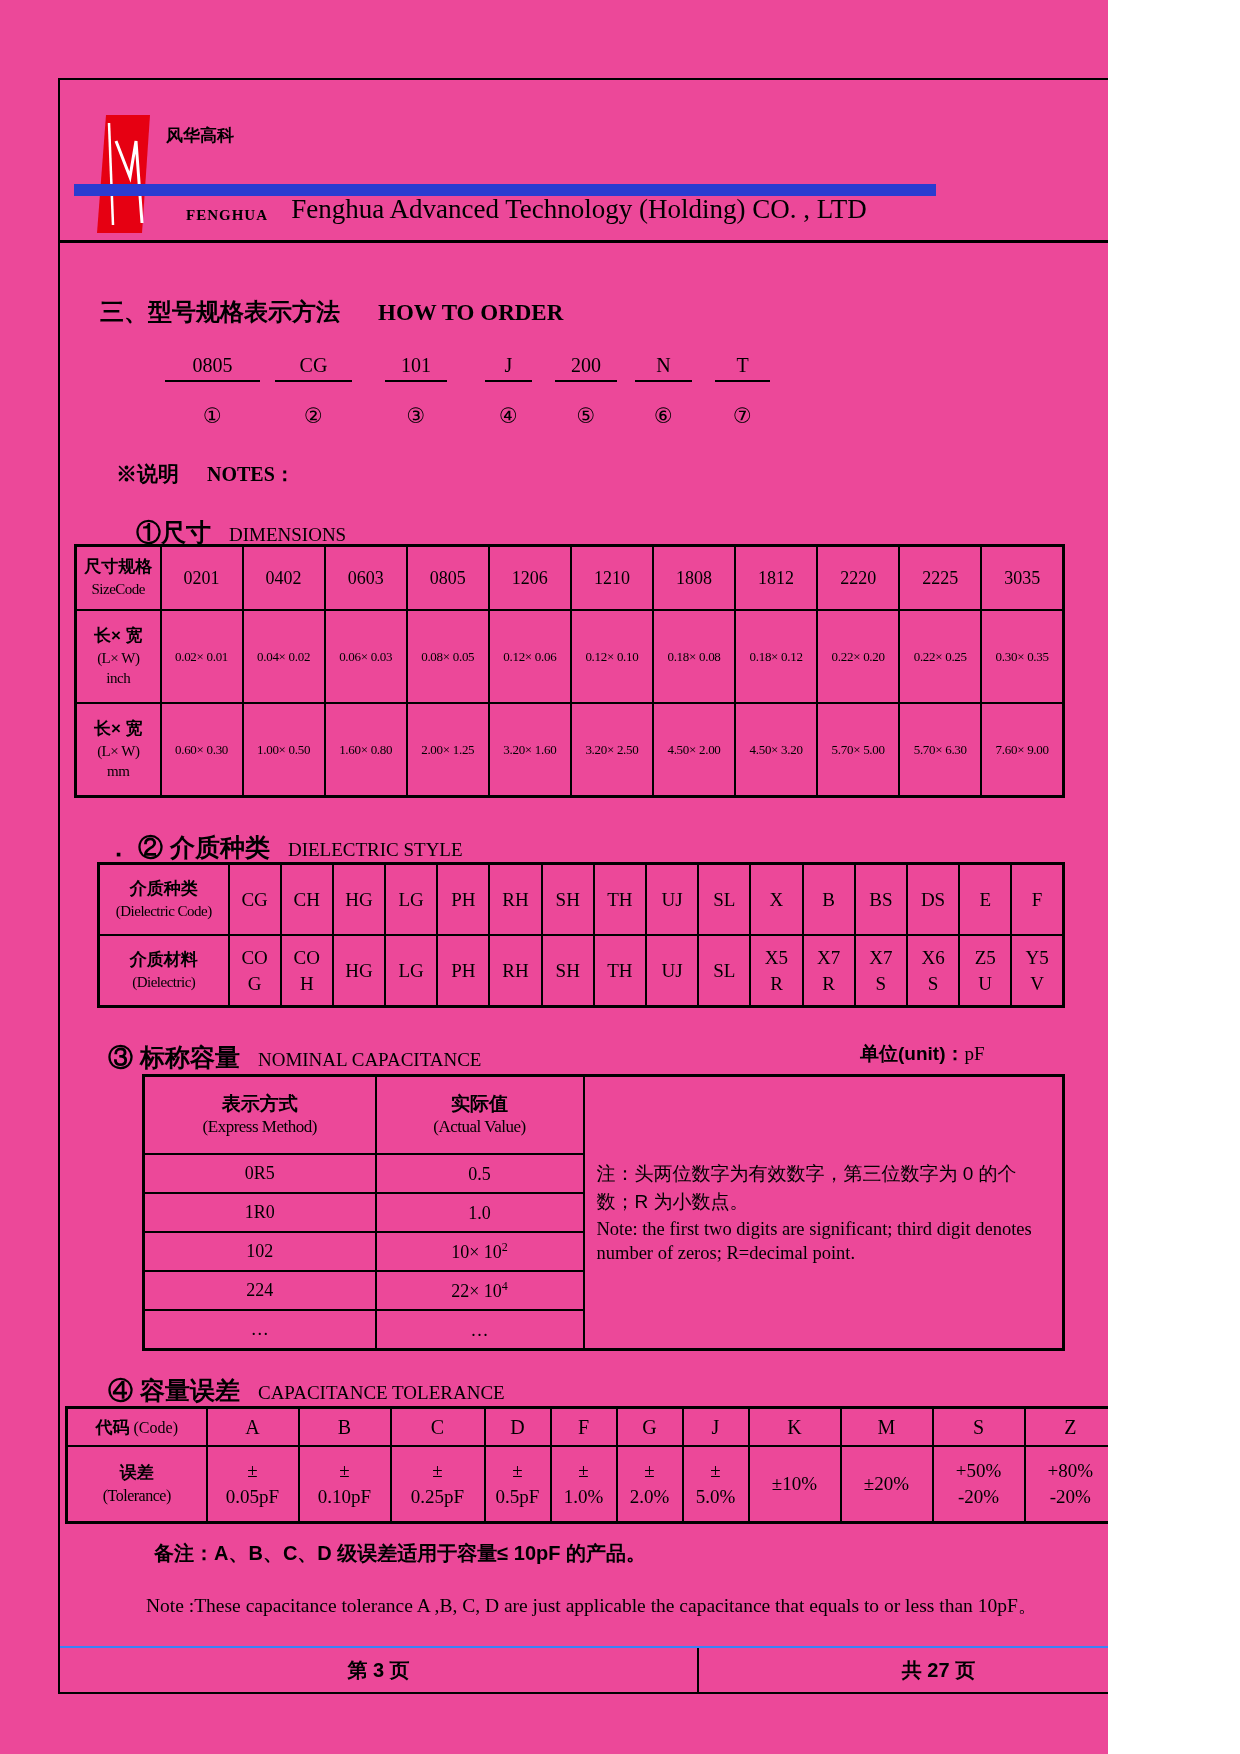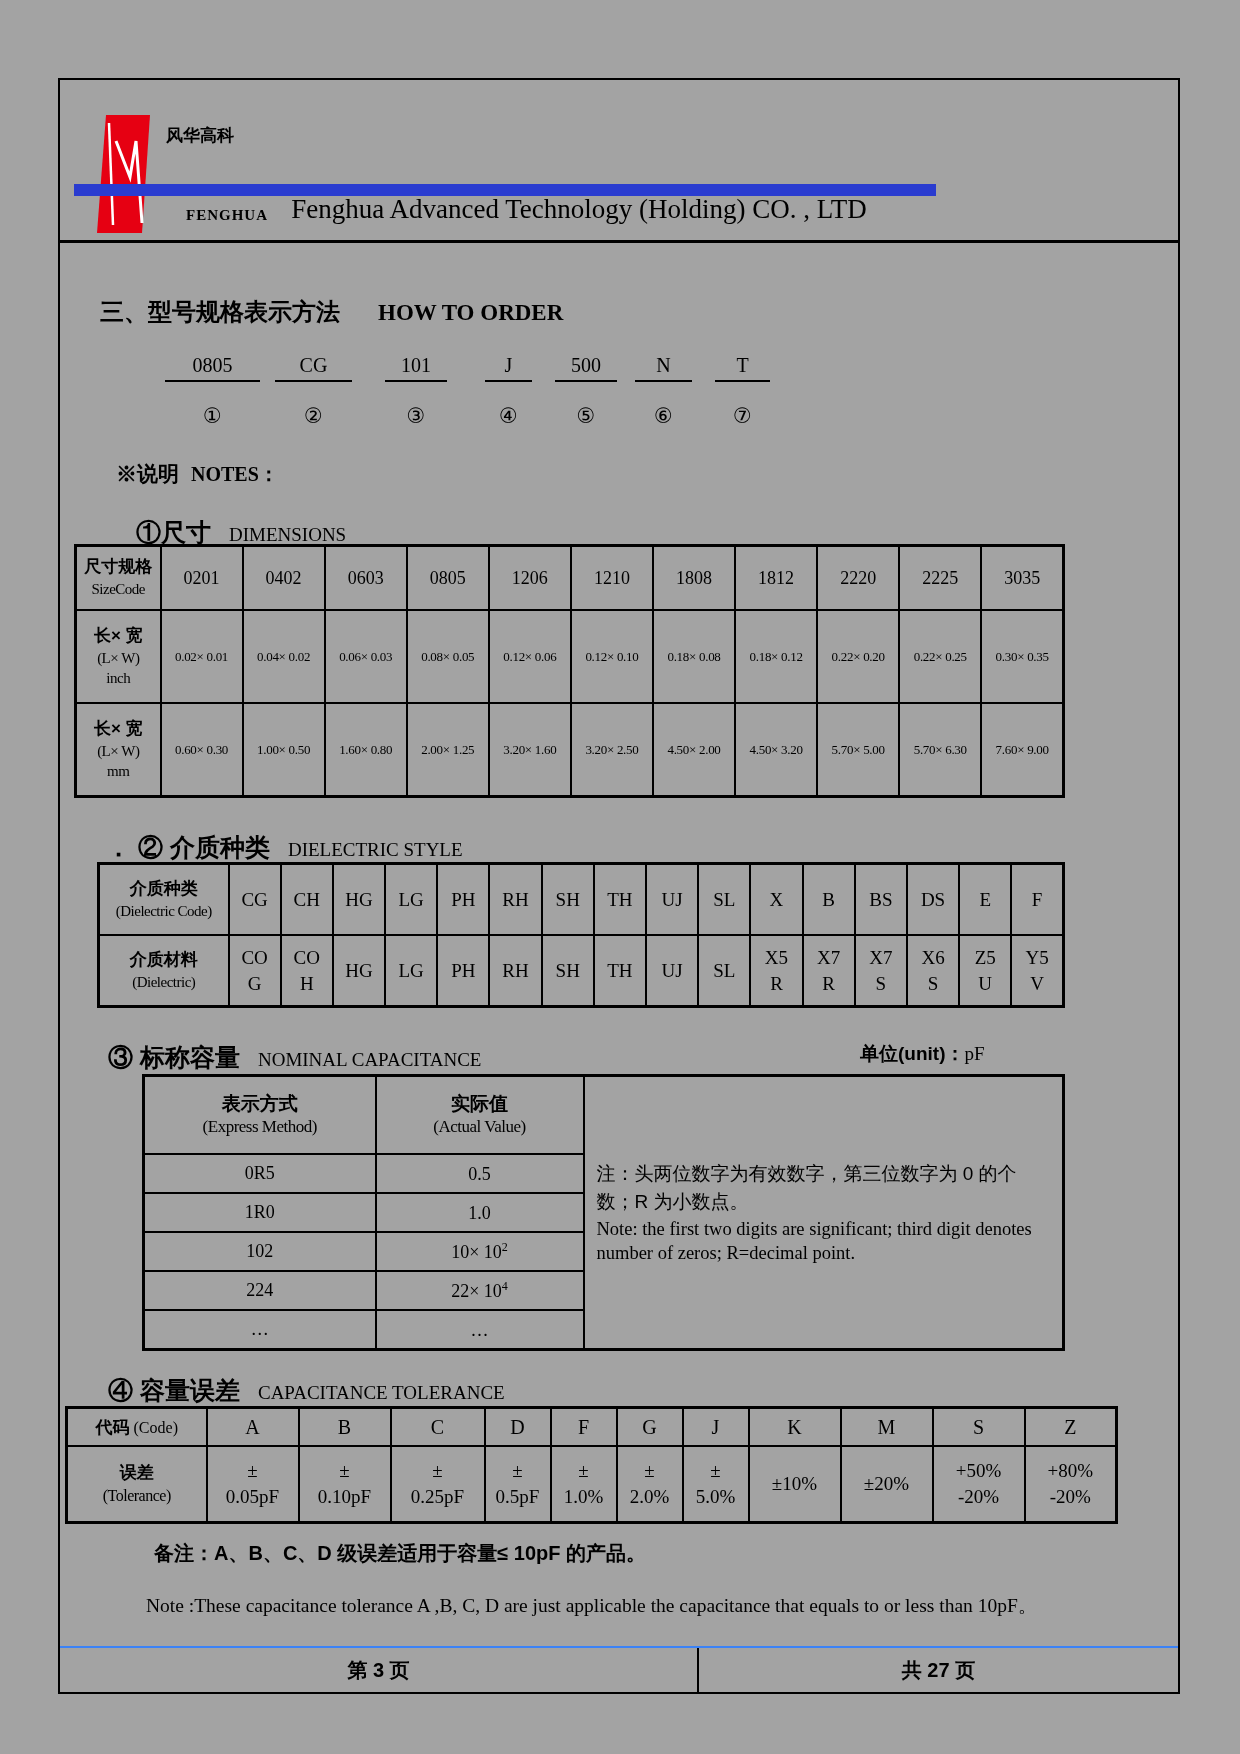--- a/index.html
+++ b/index.html
@@ -1,16 +1,16 @@
 <!DOCTYPE html>
 <html><head>
 <meta charset="utf-8">
 <style>
   html,body{margin:0;padding:0;background:#fff;}
-  .page{position:relative;width:1240px;height:1754px;background:#a3a3a3;color:#000;
+  .page{position:relative;width:1108px;height:1754px;background:#ec4899;color:#000;
         font-family:"Liberation Serif",serif;overflow:hidden;}
   .frame{position:absolute;left:58px;top:78px;width:1118px;height:1612px;border:2px solid #000;}
 
   
   .hdr{position:absolute;left:0;top:0;width:100%;height:160px;border-bottom:3px solid #000;}
   .logo{position:absolute;left:36px;top:33px;}
   .logo-label{position:absolute;left:106px;top:44px;font-family:"Liberation Sans",sans-serif;
               font-weight:bold;font-size:17px;}
   .company-cn{position:absolute;left:214px;top:38px;font-family:"Liberation Sans",sans-serif;
               font-weight:bold;font-size:31px;letter-spacing:14px;white-space:nowrap;}
@@ -26,21 +26,21 @@
   .order-wrap{position:absolute;left:0;top:274px;width:100%;height:84px;}
   .order-col{position:absolute;text-align:center;}
   .order-col .code{display:block;font-size:20px;border-bottom:2px solid #000;padding-bottom:3px;}
   .order-col .circ{display:block;margin-top:22px;font-family:"DejaVu Sans",sans-serif;font-size:21px;}
   .oc1{left:105px;width:95px}.oc2{left:215px;width:77px}.oc3{left:325px;width:62px}
   .oc4{left:425px;width:47px}.oc5{left:495px;width:62px}.oc6{left:575px;width:57px}
   .oc7{left:655px;width:55px}
 
   .notes-label{position:absolute;left:56px;top:380px;white-space:nowrap;}
   .notes-label .cn{font-family:"Liberation Sans",sans-serif;font-weight:bold;font-size:21px;}
-  .notes-label .en{font-weight:bold;font-size:20px;margin-left:8px;}
+  .notes-label .en{font-weight:bold;font-size:20px;margin-left:24px;}
 
   .sub-heading{position:absolute;white-space:nowrap;}
   .sub-heading .cn{font-family:"Liberation Sans",sans-serif;font-weight:bold;font-size:25px;}
   .sub-heading .en{font-size:19px;margin-left:14px;}
   .h-dim{left:76px;top:436px;}
   .h-diel{left:46px;top:751px;}
   .h-nom{left:48px;top:961px;}
   .h-tol{left:48px;top:1294px;}
   .unit-label{position:absolute;left:800px;top:961px;white-space:nowrap;}
   .unit-label .cn{font-family:"Liberation Sans",sans-serif;font-weight:bold;font-size:19px;}
@@ -123,21 +123,21 @@
       </div>
       <div class="order-col oc3">
         <span class="code">101</span>
         <span class="circ">③</span>
       </div>
       <div class="order-col oc4">
         <span class="code">J</span>
         <span class="circ">④</span>
       </div>
       <div class="order-col oc5">
-        <span class="code">500</span>
+        <span class="code">200</span>
         <span class="circ">⑤</span>
       </div>
       <div class="order-col oc6">
         <span class="code">N</span>
         <span class="circ">⑥</span>
       </div>
       <div class="order-col oc7">
         <span class="code">T</span>
         <span class="circ">⑦</span>
       </div>

